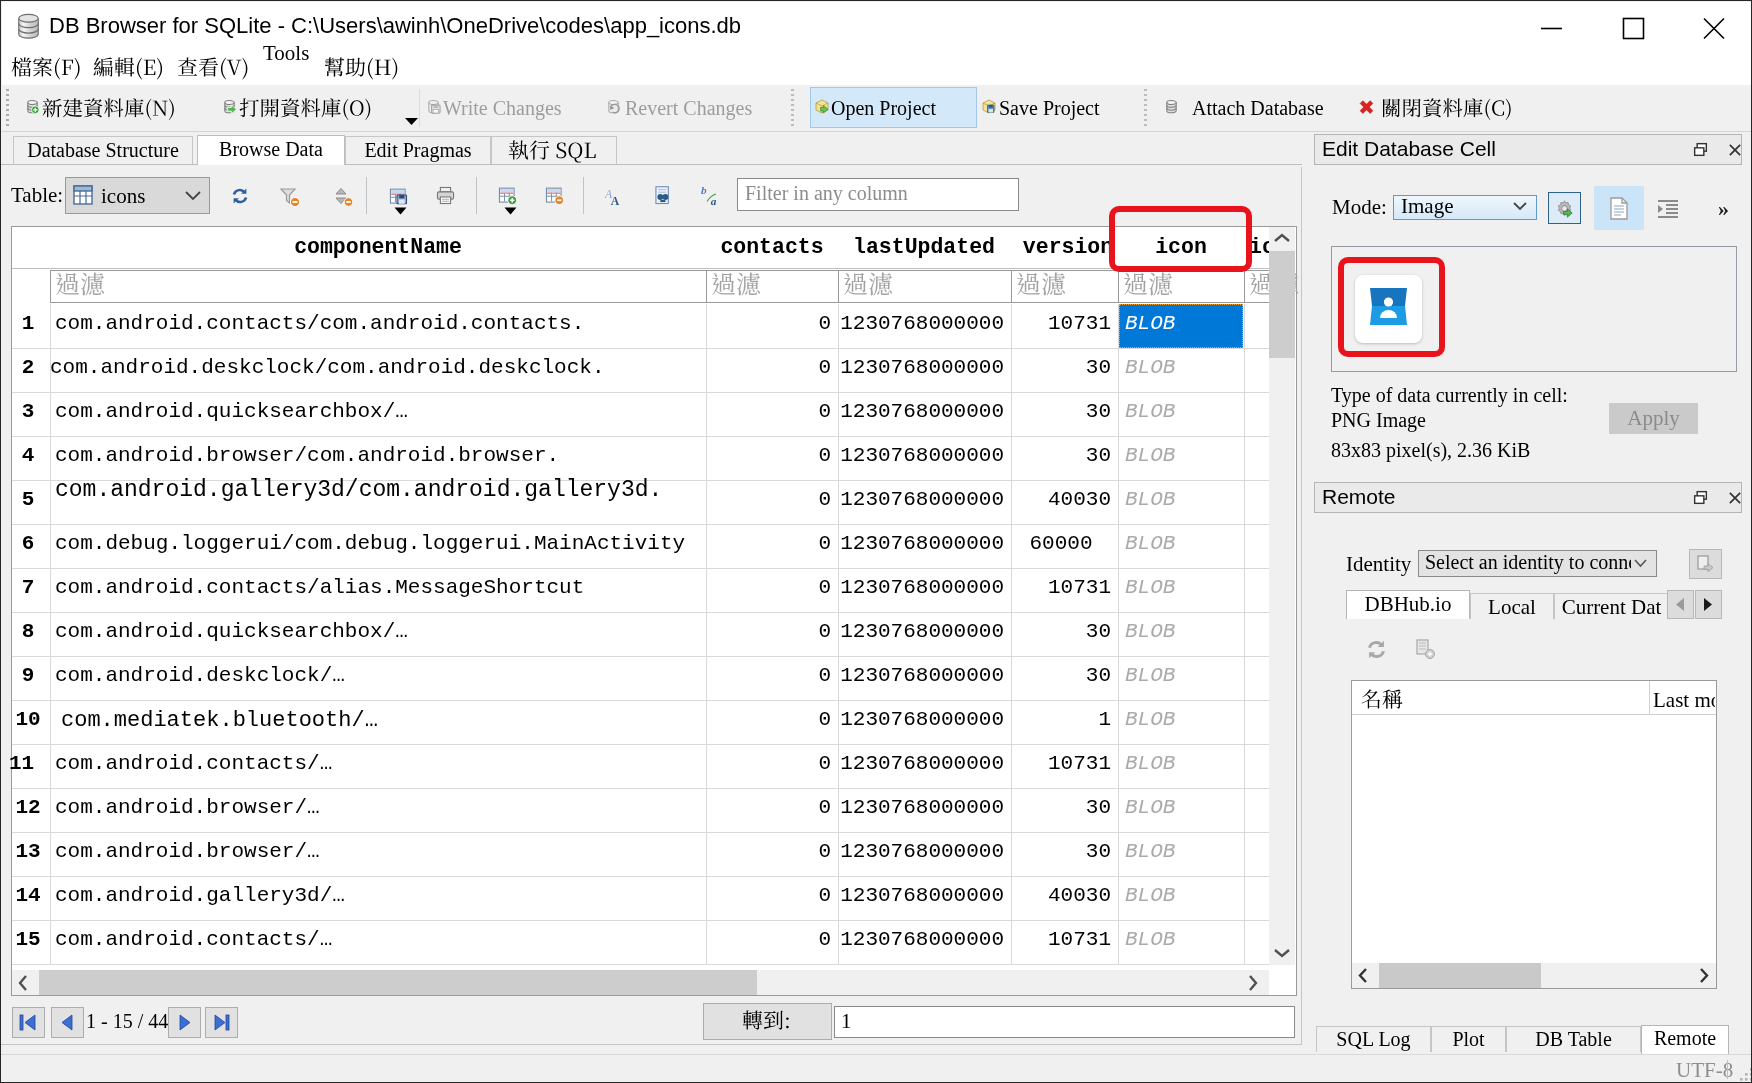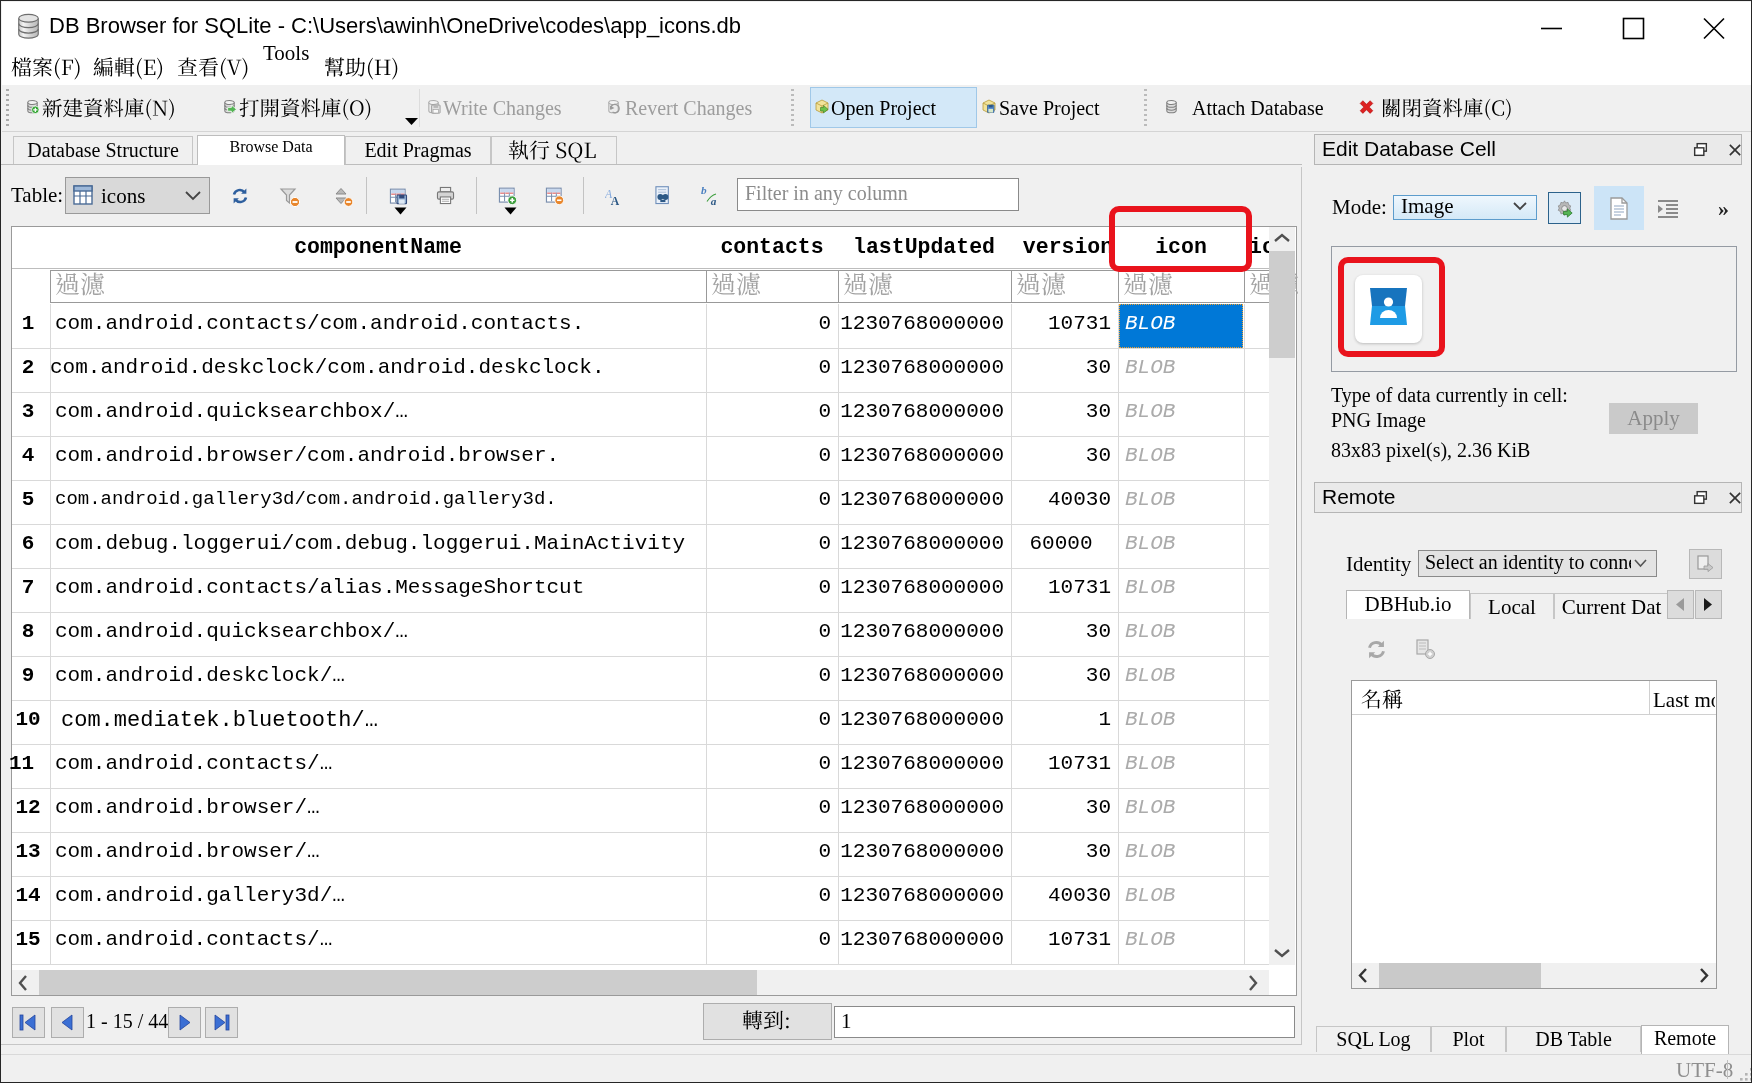--- a/index.html
+++ b/index.html
@@ -110,21 +110,21 @@
 <svg class="ab" style="left:1356px;top:97px" width="19" height="19" viewBox="0 0 21 21">
     <path d="M3.5 6 l3-3 l4 4 l4-4 l3 3 l-4 4 l4 4 l-3 3 l-4 -4 l-4 4 l-3 -3 l4 -4 z" fill="#d22" stroke="#a00" stroke-width="0.6"></path>
   </svg>
 <div class="ab" style="left:1380px;top:96px"><svg width="132" height="26" viewBox="0 -18.55 132 26" style="overflow:visible">
       <path d="M15.8 -8.9Q15.7 -8.7 15.4 -8.7Q15.1 -8.6 14.7 -8.9L15.2 -9Q14.8 -8.5 14 -7.9Q13.3 -7.2 12.4 -6.6Q11.6 -6 10.8 -5.5L10.7 -5.8H11.2Q11.1 -5.3 11 -5.1Q10.8 -4.9 10.6 -4.8L10.1 -6Q10.1 -6 10.3 -6Q10.4 -6.1 10.5 -6.1Q11.2 -6.5 12 -7.2Q12.8 -7.9 13.4 -8.6Q14.1 -9.4 14.4 -9.9ZM13.9 -10Q13.8 -9.9 13.5 -9.8Q13.2 -9.7 12.7 -9.9L13.3 -10Q13 -9.7 12.5 -9.3Q12.1 -8.9 11.6 -8.5Q11 -8.1 10.5 -7.8L10.5 -8.1H11Q10.9 -7.6 10.8 -7.4Q10.6 -7.2 10.4 -7.1L9.9 -8.3Q9.9 -8.3 10.1 -8.3Q10.2 -8.3 10.3 -8.4Q10.7 -8.6 11.1 -9.1Q11.5 -9.6 11.9 -10.1Q12.3 -10.6 12.4 -10.9ZM10.4 -5.9Q10.8 -6 11.6 -6Q12.4 -6.1 13.3 -6.2Q14.3 -6.3 15.3 -6.4L15.3 -6Q14.8 -5.9 14.1 -5.7Q13.3 -5.6 12.4 -5.4Q11.5 -5.2 10.7 -5.1ZM10.2 -8.2Q10.7 -8.2 11.7 -8.2Q12.7 -8.3 13.7 -8.3L13.7 -8Q13.4 -7.9 12.9 -7.8Q12.3 -7.7 11.7 -7.6Q11.1 -7.5 10.5 -7.4ZM14.3 -7.4Q15.1 -7 15.5 -6.6Q15.9 -6.1 16 -5.7Q16.1 -5.4 16 -5.1Q15.8 -4.9 15.6 -4.8Q15.4 -4.7 15.1 -5Q15.1 -5.5 14.7 -6.2Q14.4 -6.8 14 -7.3ZM16.1 -4.5Q16.1 -4.3 15.9 -4.1Q15.7 -4 15.3 -3.9V-1.3Q15.3 -1.3 15.1 -1.1Q14.8 -1 14.5 -1H14.3V-4.7ZM14.9 -2.6V-2H11.4V-2.6ZM8.9 -2.5V-1.9H5.7V-2.5ZM12.7 -4.7Q12.7 -4.5 12.5 -4.3Q12.3 -4.2 11.9 -4.1V0.6Q11.9 0.7 11.6 0.9Q11.3 1 11 1H10.8V-4.9ZM10.2 -4.7Q10.2 -4.5 10 -4.4Q9.9 -4.3 9.5 -4.2V-2.9Q9.5 -2.4 9.3 -1.8Q9.1 -1.2 8.6 -0.6Q8.1 -0.1 7.1 0.4Q6.2 0.8 4.7 1.2L4.5 0.9Q6.1 0.4 7 -0.2Q7.8 -0.8 8.1 -1.5Q8.4 -2.3 8.4 -3V-4.9ZM6.9 -4.6Q6.9 -4.4 6.7 -4.3Q6.5 -4.1 6.2 -4.1V-3.3H5.1V-4.5V-4.8ZM6 -3.9 6.2 -3.8V-2H6.4L5.9 -1.3L4.4 -2.3Q4.5 -2.4 4.8 -2.6Q5.2 -2.7 5.4 -2.8L5.1 -2V-3.9ZM10.4 -9.1Q10.3 -8.9 10 -8.8Q9.7 -8.8 9.3 -9L9.8 -9.2Q9.4 -8.6 8.6 -8Q7.8 -7.3 6.9 -6.6Q6 -6 5.1 -5.5L5.1 -5.7H5.6Q5.5 -5.3 5.3 -5.1Q5.2 -4.9 5 -4.8L4.5 -5.9Q4.5 -5.9 4.7 -6Q4.8 -6 4.9 -6.1Q5.7 -6.5 6.5 -7.2Q7.3 -8 8 -8.7Q8.7 -9.5 9.1 -10ZM8.5 -10.2Q8.4 -10 8.2 -10Q7.9 -9.9 7.4 -10.1L8 -10.2Q7.7 -9.9 7.2 -9.4Q6.7 -9 6.2 -8.6Q5.6 -8.1 5.1 -7.8L5.1 -8.1H5.6Q5.5 -7.6 5.4 -7.4Q5.2 -7.2 5 -7.1L4.5 -8.3Q4.5 -8.3 4.7 -8.3Q4.8 -8.4 4.9 -8.4Q5.3 -8.7 5.7 -9.2Q6.2 -9.7 6.5 -10.2Q6.9 -10.7 7.1 -11.1ZM4.8 -5.8Q5.5 -5.9 6.7 -6Q8 -6.1 9.4 -6.3L9.4 -5.9Q9 -5.8 8.3 -5.6Q7.6 -5.5 6.8 -5.3Q5.9 -5.1 5.1 -5ZM4.8 -8.2Q5.3 -8.2 6.3 -8.3Q7.3 -8.3 8.3 -8.4L8.3 -8Q8.1 -7.9 7.5 -7.8Q7 -7.7 6.4 -7.6Q5.7 -7.5 5.1 -7.4ZM8.4 -7.4Q9.2 -7 9.6 -6.6Q10 -6.2 10.1 -5.9Q10.2 -5.5 10.1 -5.3Q9.9 -5 9.7 -5Q9.5 -4.9 9.2 -5.1Q9.2 -5.7 8.8 -6.3Q8.5 -6.9 8.2 -7.3ZM17.6 -11.7V-11H12V-11.7ZM17.6 -13.8V-13.2H12V-13.8ZM8.5 -11.7V-11H2.6V-11.7ZM8.5 -13.8V-13.2H2.6V-13.8ZM7.6 -15.9 8.3 -16.7 9.8 -15.5Q9.7 -15.4 9.5 -15.3Q9.3 -15.2 9 -15.1V-10.8Q9 -10.7 8.8 -10.6Q8.7 -10.5 8.4 -10.4Q8.2 -10.4 8 -10.4H7.8V-15.9ZM16.7 -15.9 17.4 -16.7 19.1 -15.5Q19 -15.3 18.8 -15.2Q18.5 -15.1 18.2 -15.1V-0.5Q18.2 -0 18.1 0.4Q18 0.8 17.5 1.1Q17 1.3 16 1.4Q16 1.1 15.9 0.9Q15.7 0.6 15.5 0.5Q15.2 0.3 14.8 0.2Q14.3 0 13.6 -0.1V-0.4Q13.6 -0.4 13.9 -0.4Q14.3 -0.3 14.8 -0.3Q15.3 -0.3 15.8 -0.2Q16.2 -0.2 16.4 -0.2Q16.7 -0.2 16.8 -0.3Q17 -0.4 17 -0.7V-15.9ZM12.6 -10.8Q12.6 -10.7 12.5 -10.6Q12.3 -10.6 12.1 -10.5Q11.9 -10.4 11.6 -10.4H11.4V-15.9V-16.5L12.7 -15.9H17.7V-15.3H12.6ZM3.3 1.1Q3.3 1.2 3.2 1.3Q3 1.4 2.8 1.5Q2.6 1.6 2.3 1.6H2V-15.9V-16.6L3.4 -15.9H8.5V-15.3H3.3Z M25.4 -6.7H33.9L34.7 -7.8Q34.7 -7.8 35 -7.6Q35.3 -7.4 35.6 -7.1Q36 -6.8 36.3 -6.5Q36.2 -6.1 35.8 -6.1H25.5ZM30.5 -6.7H31.9V-6.4Q30.9 -4.6 29.2 -3.1Q27.5 -1.7 25.3 -0.7L25.1 -1Q26.9 -2.1 28.3 -3.6Q29.7 -5.1 30.5 -6.7ZM31.1 -9 33.1 -8.8Q33 -8.6 32.9 -8.5Q32.7 -8.3 32.3 -8.3L32.5 -1.1Q32.5 -0.6 32.4 -0.1Q32.2 0.3 31.8 0.6Q31.4 0.9 30.6 1Q30.6 0.7 30.5 0.4Q30.4 0.1 30.2 -0.1Q30.1 -0.3 29.7 -0.4Q29.4 -0.6 28.7 -0.6V-0.9Q28.7 -0.9 29 -0.9Q29.2 -0.9 29.6 -0.9Q30 -0.8 30.3 -0.8Q30.7 -0.8 30.8 -0.8Q31.1 -0.8 31.2 -0.9Q31.2 -0.9 31.2 -1.1ZM22.5 -15.8V-16.5L23.9 -15.8H28.7V-15.3H23.8V1.1Q23.8 1.1 23.7 1.3Q23.6 1.4 23.3 1.5Q23.1 1.6 22.8 1.6H22.5ZM31.9 -15.8V-16.5L33.2 -15.8H38.2V-15.3H33.2V-9.8Q33.2 -9.7 33 -9.6Q32.8 -9.5 32.6 -9.4Q32.3 -9.3 32 -9.3H31.9ZM37.6 -15.8H37.4L38.1 -16.7L39.8 -15.4Q39.7 -15.3 39.5 -15.2Q39.3 -15 38.9 -15V-0.4Q38.9 0.2 38.8 0.6Q38.7 1 38.2 1.2Q37.8 1.5 36.8 1.6Q36.8 1.3 36.7 1Q36.6 0.7 36.4 0.6Q36.1 0.4 35.7 0.3Q35.3 0.2 34.6 0.1V-0.3Q34.6 -0.3 34.9 -0.2Q35.3 -0.2 35.7 -0.2Q36.2 -0.2 36.6 -0.1Q37 -0.1 37.1 -0.1Q37.4 -0.1 37.5 -0.2Q37.6 -0.3 37.6 -0.6ZM28.1 -15.8H27.9L28.6 -16.6L30.2 -15.4Q30.1 -15.3 29.9 -15.2Q29.7 -15.1 29.4 -15.1V-9.5Q29.4 -9.5 29.2 -9.4Q29 -9.3 28.8 -9.2Q28.5 -9.1 28.3 -9.1H28.1ZM23.2 -13.3H28.6V-12.7H23.2ZM23.2 -10.6H28.6V-10H23.2ZM32.6 -13.3H38.2V-12.7H32.6ZM32.6 -10.6H38.2V-10H32.6Z M47.6 -12.4Q47.6 -12.4 47.7 -12.3Q47.9 -12.1 48.2 -11.9Q48.4 -11.7 48.7 -11.4Q49 -11.2 49.3 -11Q49.2 -10.6 48.7 -10.6H42.3L42.1 -11.2H46.6ZM46.9 -16.4Q46.9 -16.4 47.2 -16.2Q47.5 -16 47.9 -15.6Q48.3 -15.3 48.6 -15Q48.5 -14.6 48.1 -14.6H42.8L42.7 -15.2H46ZM52.5 -1.3Q54.6 -1.1 56 -0.9Q57.4 -0.6 58.2 -0.2Q59 0.1 59.3 0.5Q59.7 0.8 59.7 1.1Q59.7 1.4 59.5 1.5Q59.3 1.7 59 1.7Q58.6 1.7 58.3 1.5Q57.4 0.8 55.9 0.2Q54.5 -0.5 52.4 -1ZM50.7 -0.5Q50.6 -0.3 50.3 -0.3Q50.1 -0.3 49.7 -0.4Q48.8 0 47.6 0.4Q46.4 0.8 45.1 1.2Q43.7 1.5 42.4 1.7L42.3 1.3Q43.5 1 44.8 0.5Q46.1 -0 47.2 -0.6Q48.3 -1.2 49 -1.7ZM57 -2.5V-1.9H45.7V-2.5ZM57 -4.6V-4H45.7V-4.6ZM57 -6.7V-6.1H45.7V-6.7ZM45.1 -9.5 46.6 -8.8H56.1L56.8 -9.6L58.3 -8.5Q58.2 -8.3 58 -8.3Q57.9 -8.2 57.5 -8.1V-1.5Q57.5 -1.5 57.2 -1.3Q56.9 -1.1 56.4 -1.1H56.2V-8.2H46.4V-1.2Q46.4 -1.1 46.1 -0.9Q45.8 -0.7 45.3 -0.7H45.1V-8.8ZM54.1 -13.4Q54.5 -12.8 55.2 -12.3Q55.9 -11.7 57.2 -11.2Q58.5 -10.8 60.6 -10.4L60.5 -10.2Q60.1 -10.1 59.8 -9.9Q59.5 -9.7 59.4 -9.2Q57.5 -9.6 56.4 -10.3Q55.2 -11 54.7 -11.8Q54.1 -12.6 53.8 -13.3ZM55.2 -14.1Q55.2 -14 55 -13.8Q54.8 -13.7 54.5 -13.6Q54.3 -13 54 -12.4Q53.8 -11.8 53.1 -11.2Q52.4 -10.7 51.2 -10.1Q49.9 -9.6 47.9 -9.1L47.7 -9.5Q49.4 -10.1 50.4 -10.6Q51.5 -11.2 52.1 -11.8Q52.6 -12.4 52.9 -13Q53.1 -13.7 53.2 -14.4ZM53.1 -16.9Q53 -16.7 52.9 -16.7Q52.7 -16.6 52.4 -16.6Q51.8 -15.4 50.8 -14.2Q49.8 -13 48.5 -12.2L48.3 -12.4Q48.9 -13 49.4 -13.8Q49.9 -14.6 50.3 -15.5Q50.7 -16.4 50.9 -17.3ZM57.4 -15.4 58.2 -16.2 59.7 -14.8Q59.6 -14.7 59.4 -14.7Q59.2 -14.6 58.9 -14.6Q58.5 -14.1 57.9 -13.5Q57.3 -12.9 56.8 -12.6L56.5 -12.7Q56.7 -13.1 56.9 -13.6Q57.1 -14.1 57.3 -14.6Q57.5 -15.1 57.6 -15.4ZM58.6 -15.4V-14.8H50.5L50.8 -15.4Z M79.7 -7.1Q79.7 -7.1 80 -6.9Q80.3 -6.7 80.6 -6.4Q81 -6 81.3 -5.8Q81.3 -5.4 80.9 -5.3L71.4 -3.7L71.1 -4.2L78.9 -5.6ZM79.1 -16.8Q79 -16.6 78.9 -16.4Q78.7 -16.3 78.3 -16.2V1.1Q78.3 1.2 78.2 1.3Q78 1.4 77.8 1.5Q77.5 1.6 77.3 1.6H77V-17ZM71.5 -10.3Q72.8 -10 73.5 -9.6Q74.3 -9.2 74.7 -8.8Q75.1 -8.3 75.2 -7.9Q75.3 -7.5 75.2 -7.2Q75 -6.9 74.7 -6.9Q74.4 -6.8 74.1 -7Q73.9 -7.6 73.4 -8.2Q73 -8.7 72.4 -9.3Q71.9 -9.8 71.3 -10.1ZM72.3 -15.3Q73.5 -15 74.2 -14.6Q75 -14.2 75.3 -13.8Q75.7 -13.4 75.8 -12.9Q75.9 -12.5 75.7 -12.3Q75.6 -12 75.3 -11.9Q75 -11.8 74.6 -12.1Q74.5 -12.6 74.1 -13.2Q73.6 -13.8 73.1 -14.3Q72.6 -14.8 72.1 -15.1ZM66.4 -7.7Q66.3 -7.5 66.1 -7.4Q66 -7.3 65.6 -7.3Q65.1 -5.7 64.3 -4.2Q63.5 -2.7 62.6 -1.7L62.3 -1.8Q62.7 -2.6 63.1 -3.7Q63.5 -4.7 63.8 -5.9Q64.2 -7.1 64.4 -8.3ZM71.6 -15.2Q71.5 -15 71.3 -14.9Q71.1 -14.8 70.8 -14.8Q70.3 -13.8 69.6 -12.7Q69 -11.6 68.4 -10.8L68.1 -10.9Q68.3 -11.6 68.6 -12.4Q68.9 -13.2 69.2 -14.1Q69.4 -15 69.7 -15.9ZM68.1 -8Q69.1 -7.4 69.6 -6.7Q70.2 -6 70.4 -5.4Q70.7 -4.8 70.7 -4.3Q70.7 -3.9 70.5 -3.6Q70.3 -3.3 70 -3.3Q69.7 -3.2 69.4 -3.5Q69.4 -4.2 69.1 -5Q68.9 -5.8 68.5 -6.6Q68.2 -7.3 67.8 -7.9ZM68.3 -16.9Q68.3 -16.7 68.1 -16.6Q68 -16.4 67.6 -16.4V1.1Q67.6 1.2 67.4 1.3Q67.3 1.5 67 1.5Q66.8 1.6 66.5 1.6H66.3V-17.2ZM63.1 -15.6Q64 -14.9 64.5 -14.2Q65.1 -13.4 65.3 -12.8Q65.5 -12.2 65.5 -11.7Q65.5 -11.3 65.3 -11Q65.1 -10.7 64.9 -10.7Q64.6 -10.7 64.3 -11Q64.2 -11.7 64 -12.5Q63.8 -13.3 63.4 -14.1Q63.1 -14.9 62.8 -15.5ZM69.7 -10.9Q69.7 -10.9 70 -10.7Q70.3 -10.5 70.7 -10.2Q71.1 -9.8 71.4 -9.5Q71.3 -9.2 70.8 -9.2H62.5L62.4 -9.8H68.8Z M89.3 -3.4Q89.3 -3.4 89.1 -3.2Q89 -3.1 88.7 -3.1Q88.5 -3 88.2 -3H88V-9.7V-10.4L89.4 -9.7H98.3V-9.1H89.3ZM97.5 -9.7 98.2 -10.5 99.7 -9.3Q99.6 -9.2 99.4 -9.1Q99.2 -9 98.9 -8.9V-3.6Q98.9 -3.5 98.8 -3.4Q98.6 -3.3 98.3 -3.2Q98.1 -3.1 97.8 -3.1H97.6V-9.7ZM98.1 -7.2V-6.6H88.7V-7.2ZM98.1 -4.7V-4.1H88.7V-4.7ZM100 -3.2Q100 -3.2 100.1 -3Q100.3 -2.9 100.6 -2.7Q100.9 -2.4 101.1 -2.2Q101.4 -1.9 101.7 -1.7Q101.6 -1.4 101.2 -1.4H86L85.8 -2H99ZM99 -13.1Q99 -13.1 99.3 -12.9Q99.6 -12.6 100 -12.3Q100.4 -12 100.7 -11.7Q100.6 -11.3 100.1 -11.3H86.8L86.7 -11.9H98.1ZM94.7 -13.7Q94.7 -13.6 94.5 -13.4Q94.4 -13.3 94.1 -13.3V1.1Q94.1 1.2 94 1.3Q93.8 1.5 93.6 1.5Q93.3 1.6 93.1 1.6H92.8V-14ZM91.4 -17.2Q92.4 -17.1 93 -16.8Q93.6 -16.5 93.9 -16.2Q94.1 -15.8 94.2 -15.5Q94.2 -15.2 94.1 -15Q93.9 -14.8 93.6 -14.7Q93.3 -14.6 93 -14.8Q92.8 -15.4 92.3 -16Q91.7 -16.6 91.2 -17ZM84.8 -15.1V-15.6L86.3 -14.9H86.1V-9.3Q86.1 -8 86 -6.6Q85.9 -5.2 85.6 -3.7Q85.3 -2.3 84.7 -0.9Q84 0.4 82.9 1.6L82.6 1.3Q83.6 -0.2 84.1 -2Q84.5 -3.7 84.6 -5.6Q84.8 -7.4 84.8 -9.3V-14.9ZM99.7 -16.1Q99.7 -16.1 99.9 -16Q100.1 -15.8 100.4 -15.6Q100.7 -15.4 101 -15.1Q101.3 -14.8 101.5 -14.6Q101.5 -14.3 101 -14.3H85.6V-14.9H98.7Z M105.8 -6.2Q105.8 -4.3 106.2 -2.7Q106.5 -1 107.3 0.6Q108 2.2 109.4 4.1L109 4.4Q106.7 2 105.5 -0.5Q104.4 -3.1 104.4 -6.2Q104.4 -9.3 105.5 -11.9Q106.7 -14.4 109 -16.8L109.4 -16.5Q108 -14.6 107.2 -13Q106.5 -11.4 106.1 -9.7Q105.8 -8.1 105.8 -6.2Z M118.6 0.3Q117 0.3 115.6 -0.2Q114.2 -0.7 113.2 -1.7Q112.2 -2.7 111.7 -4.2Q111.1 -5.6 111.1 -7.4Q111.1 -9.2 111.7 -10.7Q112.2 -12.1 113.3 -13.2Q114.3 -14.2 115.6 -14.7Q117 -15.3 118.6 -15.3Q119.9 -15.3 120.9 -15Q121.9 -14.7 122.9 -14.1L122.9 -10.8H122L121.3 -14.4L122.3 -14V-13.3Q121.5 -14 120.7 -14.3Q119.9 -14.5 118.9 -14.5Q117.2 -14.5 115.9 -13.7Q114.6 -12.9 113.8 -11.3Q113.1 -9.7 113.1 -7.5Q113.1 -5.2 113.8 -3.6Q114.6 -2 115.9 -1.2Q117.2 -0.4 118.8 -0.4Q119.8 -0.4 120.7 -0.6Q121.6 -0.9 122.5 -1.6V-0.9L121.5 -0.6L122.2 -4.1H123.1L123 -0.8Q122 -0.2 120.9 0.1Q119.9 0.3 118.6 0.3Z M128.3 -6.2Q128.3 -8.1 128 -9.7Q127.6 -11.4 126.9 -13Q126.1 -14.6 124.7 -16.5L125.1 -16.8Q127.5 -14.4 128.6 -11.9Q129.7 -9.3 129.7 -6.2Q129.7 -3.1 128.6 -0.5Q127.5 2 125.1 4.4L124.7 4.1Q126.1 2.2 126.9 0.6Q127.6 -1 128 -2.7Q128.3 -4.3 128.3 -6.2Z" fill="#000"></path>
     </svg></div>
 <div class="ab" style="left:0px;top:163px;width:1301px;height:1px;background:#bdbdbd"></div>
 <div class="ab" style="left:12px;top:135px;width:180px;height:28px;background:#f0f0f0;border:1px solid #c6c6c6;border-bottom:none"></div>
 <div class="ab ser" style="left:12px;top:138px;width:180px;text-align:center;font-size:20px">Database Structure</div>
 <div class="ab" style="left:196px;top:134px;width:148px;height:30px;background:#fff;border:1px solid #bdbdbd;border-bottom:none;z-index:3"></div>
-<div class="ab ser" style="left:196px;top:137px;width:148px;text-align:center;font-size:16px;z-index:4">Browse Data</div>
+<div class="ab ser" style="left:196px;top:137px;width:148px;text-align:center;font-size:20px;z-index:4">Browse Data</div>
 <div class="ab" style="left:344px;top:135px;width:146px;height:28px;background:#f0f0f0;border:1px solid #c6c6c6;border-bottom:none"></div>
 <div class="ab ser" style="left:344px;top:138px;width:146px;text-align:center;font-size:20px">Edit Pragmas</div>
 <div class="ab" style="left:490px;top:135px;width:126px;height:28px;background:#f0f0f0;border:1px solid #c6c6c6;border-bottom:none"></div>
 <div class="ab" style="left:507px;top:138px;z-index:2"><svg width="89" height="26" viewBox="0 -19.00 89 26" style="overflow:visible">
       <path d="M16.3 -12.8 17.2 -13.7 18.9 -12.3Q18.8 -12.2 18.6 -12.1Q18.3 -12 18 -11.9Q17.9 -10.8 17.9 -9.5Q17.8 -8.1 17.8 -6.7Q17.9 -5.3 18 -4.1Q18.1 -2.8 18.3 -1.9Q18.5 -1 18.9 -0.6Q19 -0.5 19.1 -0.6Q19.1 -0.6 19.2 -0.8Q19.3 -1.2 19.5 -1.7Q19.6 -2.3 19.7 -2.8L20 -2.8L19.8 0Q20.1 0.5 20.1 0.8Q20.2 1.1 20.1 1.3Q19.8 1.6 19.3 1.6Q18.8 1.5 18.4 1.1Q17.7 0.6 17.3 -0.5Q17 -1.5 16.8 -2.9Q16.6 -4.3 16.5 -6Q16.5 -7.6 16.5 -9.4Q16.5 -11.1 16.5 -12.8ZM10.8 -9.2Q12.3 -8.4 13.4 -7.6Q14.4 -6.8 14.9 -6Q15.5 -5.3 15.7 -4.6Q15.9 -4 15.8 -3.6Q15.7 -3.2 15.4 -3.1Q15.1 -3 14.7 -3.3Q14.5 -4 14.1 -4.8Q13.6 -5.6 13 -6.3Q12.4 -7.1 11.8 -7.8Q11.1 -8.4 10.5 -9ZM17.5 -12.8V-12.2H11L10.8 -12.8ZM15 -17.2Q14.9 -17 14.8 -16.9Q14.6 -16.7 14.2 -16.7Q14.2 -14.2 14.1 -12Q14.1 -9.8 13.9 -7.9Q13.6 -5.9 13.1 -4.2Q12.5 -2.5 11.4 -1.1Q10.3 0.4 8.5 1.6L8.2 1.2Q9.7 -0 10.7 -1.5Q11.6 -3 12 -4.7Q12.5 -6.5 12.7 -8.5Q12.8 -10.5 12.9 -12.7Q12.9 -15 12.9 -17.5ZM9.6 -10.5Q9.5 -10.1 8.8 -10.1Q8.5 -9.4 7.9 -8.6Q7.3 -7.7 6.7 -7.1H6.2Q6.5 -7.6 6.8 -8.3Q7 -9 7.2 -9.7Q7.4 -10.4 7.5 -11ZM2.7 -10.9Q3.5 -10.4 3.9 -10Q4.4 -9.5 4.6 -9Q4.7 -8.6 4.7 -8.3Q4.7 -7.9 4.5 -7.7Q4.3 -7.5 4 -7.5Q3.7 -7.5 3.4 -7.8Q3.4 -8.5 3.1 -9.3Q2.7 -10.2 2.4 -10.8ZM6.4 1.2Q6.4 1.3 6.1 1.4Q5.8 1.6 5.3 1.6H5.1V-7.1H6.4ZM7.1 -17.4Q7.1 -17.1 6.9 -17Q6.7 -16.9 6.4 -16.8V-11.3H5.1V-17.6ZM9.2 -5.1Q9.2 -5.1 9.3 -5Q9.5 -4.8 9.8 -4.6Q10 -4.4 10.3 -4.1Q10.6 -3.9 10.8 -3.6Q10.8 -3.3 10.3 -3.3H1L0.8 -3.9H8.3ZM8.7 -8.5Q8.7 -8.5 9 -8.2Q9.2 -8 9.6 -7.7Q10 -7.3 10.3 -7Q10.2 -6.7 9.8 -6.7H1.5L1.3 -7.3H7.8ZM9.4 -12.8Q9.4 -12.8 9.6 -12.7Q9.7 -12.6 10 -12.3Q10.3 -12.1 10.6 -11.9Q10.9 -11.6 11.1 -11.4Q11 -11 10.5 -11H1L0.9 -11.6H8.4ZM8.6 -16Q8.6 -16 8.9 -15.7Q9.2 -15.5 9.5 -15.2Q9.9 -14.8 10.2 -14.5Q10.2 -14.2 9.7 -14.2H1.9L1.7 -14.8H7.7Z M27.2 -13.2 29.2 -12.1Q29.1 -12 28.9 -11.9Q28.8 -11.8 28.4 -11.9Q27.7 -10.9 26.7 -9.8Q25.7 -8.6 24.4 -7.5Q23.2 -6.4 21.9 -5.5L21.6 -5.8Q22.5 -6.5 23.3 -7.5Q24.1 -8.4 24.8 -9.4Q25.6 -10.4 26.2 -11.4Q26.8 -12.4 27.2 -13.2ZM27.1 -17.5 29 -16.5Q28.9 -16.3 28.7 -16.3Q28.5 -16.2 28.2 -16.3Q27.5 -15.5 26.6 -14.7Q25.6 -13.8 24.5 -13Q23.4 -12.1 22.2 -11.4L22 -11.7Q23 -12.5 24 -13.6Q24.9 -14.6 25.7 -15.6Q26.6 -16.7 27.1 -17.5ZM25.2 -9 25.9 -9.9 27.2 -9.4Q27.1 -9.1 26.6 -9V1.2Q26.6 1.2 26.4 1.4Q26.2 1.5 26 1.6Q25.7 1.7 25.5 1.7H25.2ZM30.1 -15.7H37.7L38.6 -16.9Q38.6 -16.9 38.8 -16.7Q39 -16.6 39.3 -16.4Q39.5 -16.1 39.9 -15.9Q40.2 -15.6 40.4 -15.4Q40.4 -15 39.9 -15H30.2ZM28.9 -10.8H38.5L39.5 -12.1Q39.5 -12.1 39.7 -11.9Q39.9 -11.8 40.2 -11.6Q40.5 -11.3 40.8 -11.1Q41.1 -10.8 41.3 -10.5Q41.3 -10.2 40.8 -10.2H29.1ZM35.9 -10.7H37.3V-0.6Q37.3 -0 37.1 0.4Q37 0.9 36.4 1.2Q35.9 1.5 34.7 1.6Q34.7 1.2 34.6 1Q34.4 0.7 34.2 0.5Q33.9 0.3 33.3 0.2Q32.7 0.1 31.8 -0.1V-0.4Q31.8 -0.4 32.1 -0.3Q32.4 -0.3 32.9 -0.3Q33.3 -0.3 33.8 -0.2Q34.3 -0.2 34.7 -0.2Q35.2 -0.2 35.3 -0.2Q35.7 -0.2 35.8 -0.3Q35.9 -0.4 35.9 -0.6Z M52.9 0.3Q51.6 0.3 50.4 -0Q49.3 -0.4 48.5 -0.9L48.6 -4H49.5L50.1 -0.6L49.2 -1L49.1 -1.7Q50.1 -0.9 50.9 -0.7Q51.7 -0.4 52.8 -0.4Q54.5 -0.4 55.5 -1.2Q56.6 -2 56.6 -3.5Q56.6 -4.2 56.3 -4.8Q56 -5.4 55.4 -5.8Q54.7 -6.3 53.6 -6.8L52.7 -7.1Q50.8 -7.9 49.8 -9Q48.9 -10 48.9 -11.6Q48.9 -13 49.5 -13.9Q50.2 -14.7 51.3 -15.2Q52.4 -15.6 53.8 -15.6Q55 -15.6 55.9 -15.3Q56.8 -15 57.5 -14.5L57.4 -11.5H56.5L55.9 -14.8L56.9 -14.4L57 -13.7Q56.1 -14.3 55.5 -14.6Q54.8 -14.9 53.9 -14.9Q52.4 -14.9 51.4 -14.2Q50.5 -13.5 50.5 -12.1Q50.5 -10.9 51.2 -10.2Q51.9 -9.5 53.1 -8.9L54.1 -8.6Q55.7 -7.9 56.6 -7.2Q57.5 -6.6 57.9 -5.8Q58.3 -5 58.3 -3.9Q58.3 -2.6 57.6 -1.7Q56.9 -0.7 55.7 -0.2Q54.5 0.3 52.9 0.3Z M70.6 4.6Q69.1 4.6 68.2 4Q67.3 3.4 66.8 2.4Q66.4 1.3 66.4 0.2V-0.1H68.1Q68 1.7 68.8 2.8Q69.7 3.8 71.1 3.8Q71.7 3.8 72.1 3.8Q72.6 3.7 73.1 3.5L73.3 4Q72.7 4.3 72 4.5Q71.3 4.6 70.6 4.6ZM67.3 0.3Q65.9 0.3 64.7 -0.2Q63.4 -0.7 62.5 -1.8Q61.5 -2.8 61 -4.3Q60.5 -5.7 60.5 -7.6Q60.5 -9.5 61 -11Q61.5 -12.5 62.5 -13.5Q63.4 -14.5 64.7 -15.1Q65.9 -15.6 67.3 -15.6Q68.7 -15.6 70 -15.1Q71.2 -14.6 72.2 -13.5Q73.1 -12.5 73.7 -11Q74.2 -9.5 74.2 -7.6Q74.2 -5.8 73.7 -4.3Q73.1 -2.8 72.2 -1.8Q71.2 -0.7 70 -0.2Q68.7 0.3 67.3 0.3ZM67.3 -0.4Q68.5 -0.4 69.4 -1Q70.4 -1.5 71 -2.5Q71.6 -3.5 71.9 -4.8Q72.2 -6.2 72.2 -7.6Q72.2 -9.1 71.9 -10.4Q71.6 -11.7 71 -12.7Q70.4 -13.7 69.4 -14.3Q68.5 -14.9 67.3 -14.9Q66.1 -14.9 65.2 -14.3Q64.3 -13.7 63.7 -12.7Q63.1 -11.7 62.8 -10.4Q62.4 -9.1 62.4 -7.6Q62.4 -6.2 62.8 -4.8Q63.1 -3.5 63.7 -2.5Q64.3 -1.5 65.2 -1Q66.1 -0.4 67.3 -0.4Z M76.5 0 76.5 -0.6 79.4 -0.9H79.6L79.6 0ZM78.7 0Q78.7 -1.8 78.7 -3.5Q78.7 -5.2 78.7 -6.9V-8.2Q78.7 -10 78.7 -11.8Q78.7 -13.5 78.7 -15.3H80.6Q80.6 -13.5 80.6 -11.7Q80.6 -9.9 80.6 -7.9V-6.7Q80.6 -5.2 80.6 -3.5Q80.6 -1.8 80.6 0ZM79.6 0 79.6 -0.7H87L86.1 -0.2L86.8 -4.1H87.7L87.6 0ZM76.5 -14.7V-15.3H82.8V-14.7L79.9 -14.4H79.4Z" fill="#000"></path>
     </svg></div>
 <div class="ab ser" style="left:10px;top:182px;font-size:21px">Table:</div>
 <div class="ab" style="left:64px;top:176px;width:145px;height:37px;background:#d9d9d9;border:1px solid #999"></div>
 <svg class="ab" style="left:72px;top:184px" width="20" height="20" viewBox="0 0 20 20">
     <rect x="1" y="1" width="18" height="18" fill="#fff" stroke="#4a6b96" stroke-width="1.4"></rect>
@@ -266,21 +266,21 @@
 <div class="ab mon" style="left:1124px;top:399px;font-size:21px;font-style:italic;color:#ababab">BLOB</div>
 <div class="ab" style="left:11px;top:435px;width:1257px;height:1px;background:#d9d9d9"></div>
 <div class="ab mon" style="left:8px;top:443px;width:38px;text-align:center;font-weight:bold;font-size:21px">4</div>
 <div class="ab mon" style="left:54px;top:443px;font-size:21px;white-space:pre">com.android.browser/com.android.browser.</div>
 <div class="ab mon" style="left:705px;top:443px;width:125px;text-align:right;font-size:21px">0</div>
 <div class="ab mon" style="left:837px;top:443px;width:166px;text-align:right;font-size:21px">1230768000000</div>
 <div class="ab mon" style="left:1010px;top:443px;width:100px;text-align:right;font-size:21px">30</div>
 <div class="ab mon" style="left:1124px;top:443px;font-size:21px;font-style:italic;color:#ababab">BLOB</div>
 <div class="ab" style="left:11px;top:479px;width:1257px;height:1px;background:#d9d9d9"></div>
 <div class="ab mon" style="left:8px;top:487px;width:38px;text-align:center;font-weight:bold;font-size:21px">5</div>
-<div class="ab mon" style="left:54px;top:487px;font-size:19px;white-space:pre">com.android.gallery3d/com.android.gallery3d.</div>
+<div class="ab mon" style="left:54px;top:476px;font-size:23px;white-space:pre">com.android.gallery3d/com.android.gallery3d.</div>
 <div class="ab mon" style="left:705px;top:487px;width:125px;text-align:right;font-size:21px">0</div>
 <div class="ab mon" style="left:837px;top:487px;width:166px;text-align:right;font-size:21px">1230768000000</div>
 <div class="ab mon" style="left:1010px;top:487px;width:100px;text-align:right;font-size:21px">40030</div>
 <div class="ab mon" style="left:1124px;top:487px;font-size:21px;font-style:italic;color:#ababab">BLOB</div>
 <div class="ab" style="left:11px;top:523px;width:1257px;height:1px;background:#d9d9d9"></div>
 <div class="ab mon" style="left:8px;top:531px;width:38px;text-align:center;font-weight:bold;font-size:21px">6</div>
 <div class="ab mon" style="left:54px;top:531px;font-size:21px;white-space:pre">com.debug.loggerui/com.debug.loggerui.MainActivity</div>
 <div class="ab mon" style="left:705px;top:531px;width:125px;text-align:right;font-size:21px">0</div>
 <div class="ab mon" style="left:837px;top:531px;width:166px;text-align:right;font-size:21px">1230768000000</div>
 <div class="ab mon" style="left:1010px;top:531px;width:100px;text-align:center;font-size:21px">60000</div>

